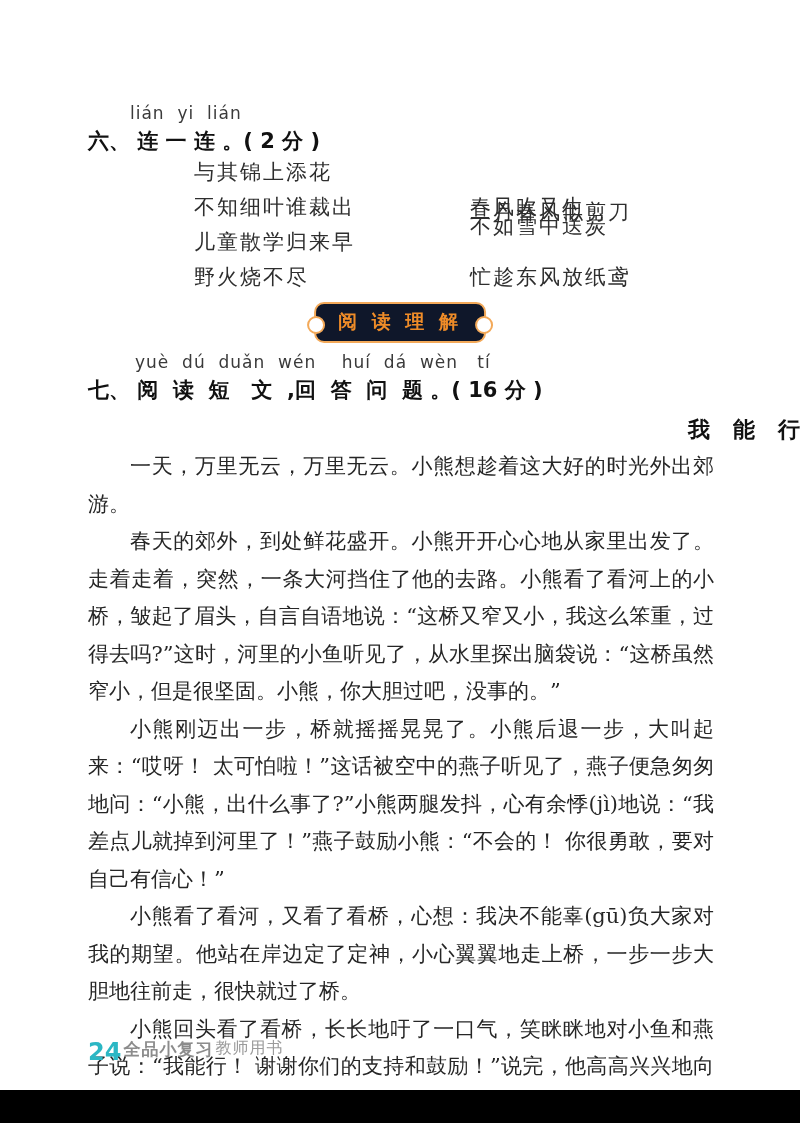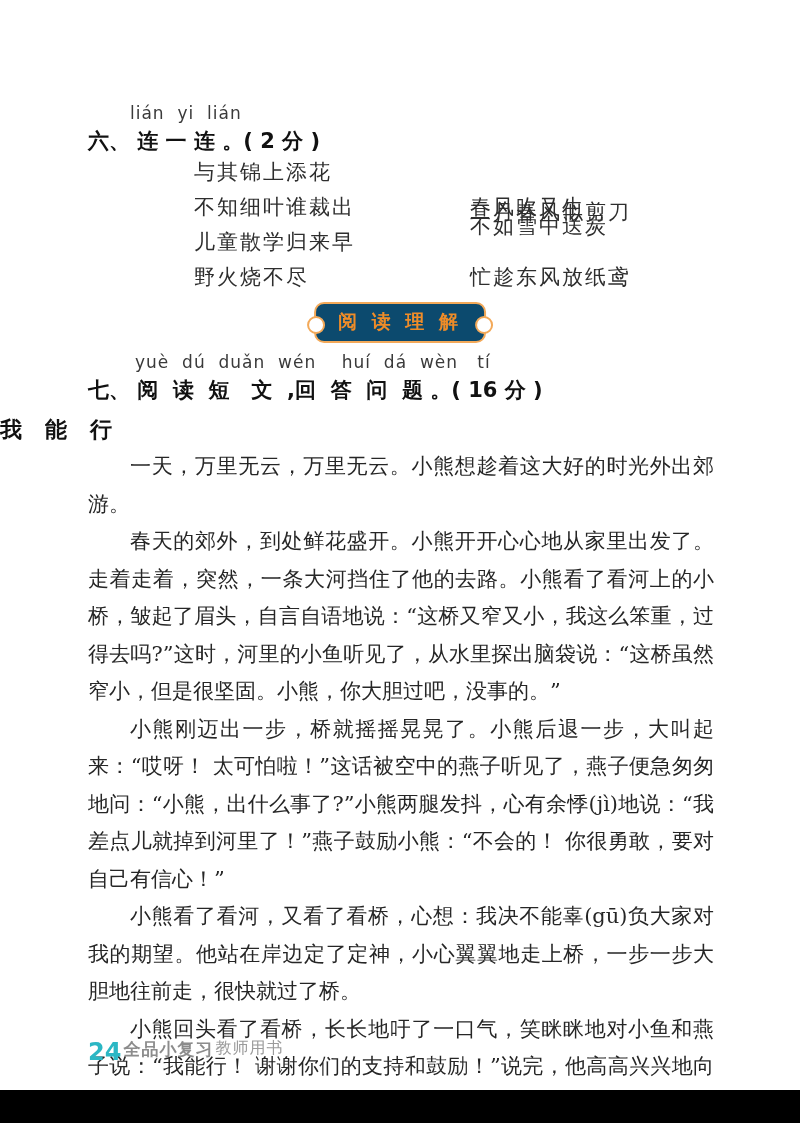--- a/index.html
+++ b/index.html
@@ -34,21 +34,21 @@
     white-space: pre;
   }
   .match-left { left: 178px; margin-left: 16px; }
   .match-right { left: 470px; }
 
   .badge {
     position: absolute;
     top: 302px;
     left: 50%;
     transform: translateX(-50%);
-    background: #0c4a6e;
+    background: #0f172a;
     border: 2px solid #f3a959;
     border-radius: 10px;
     padding: 5px 22px 6px 22px;
     font-size: 19px;
     font-weight: bold;
     color: #ef8c28;
     letter-spacing: 4px;
     white-space: pre;
   }
   .badge::before, .badge::after {
@@ -63,21 +63,21 @@
     border-radius: 50%;
   }
   .badge::before { left: -9px; }
   .badge::after { right: -9px; }
 
   .essay-title {
     position: absolute;
     top: 415px;
     left: 0;
     width: 100%;
-    text-align: left;
+    text-align: right;
     font-size: 22px;
     font-weight: bold;
     color: #111;
     white-space: pre;
   }
   .essay {
     position: absolute;
     top: 448px;
     left: 88px;
     width: 626px;

